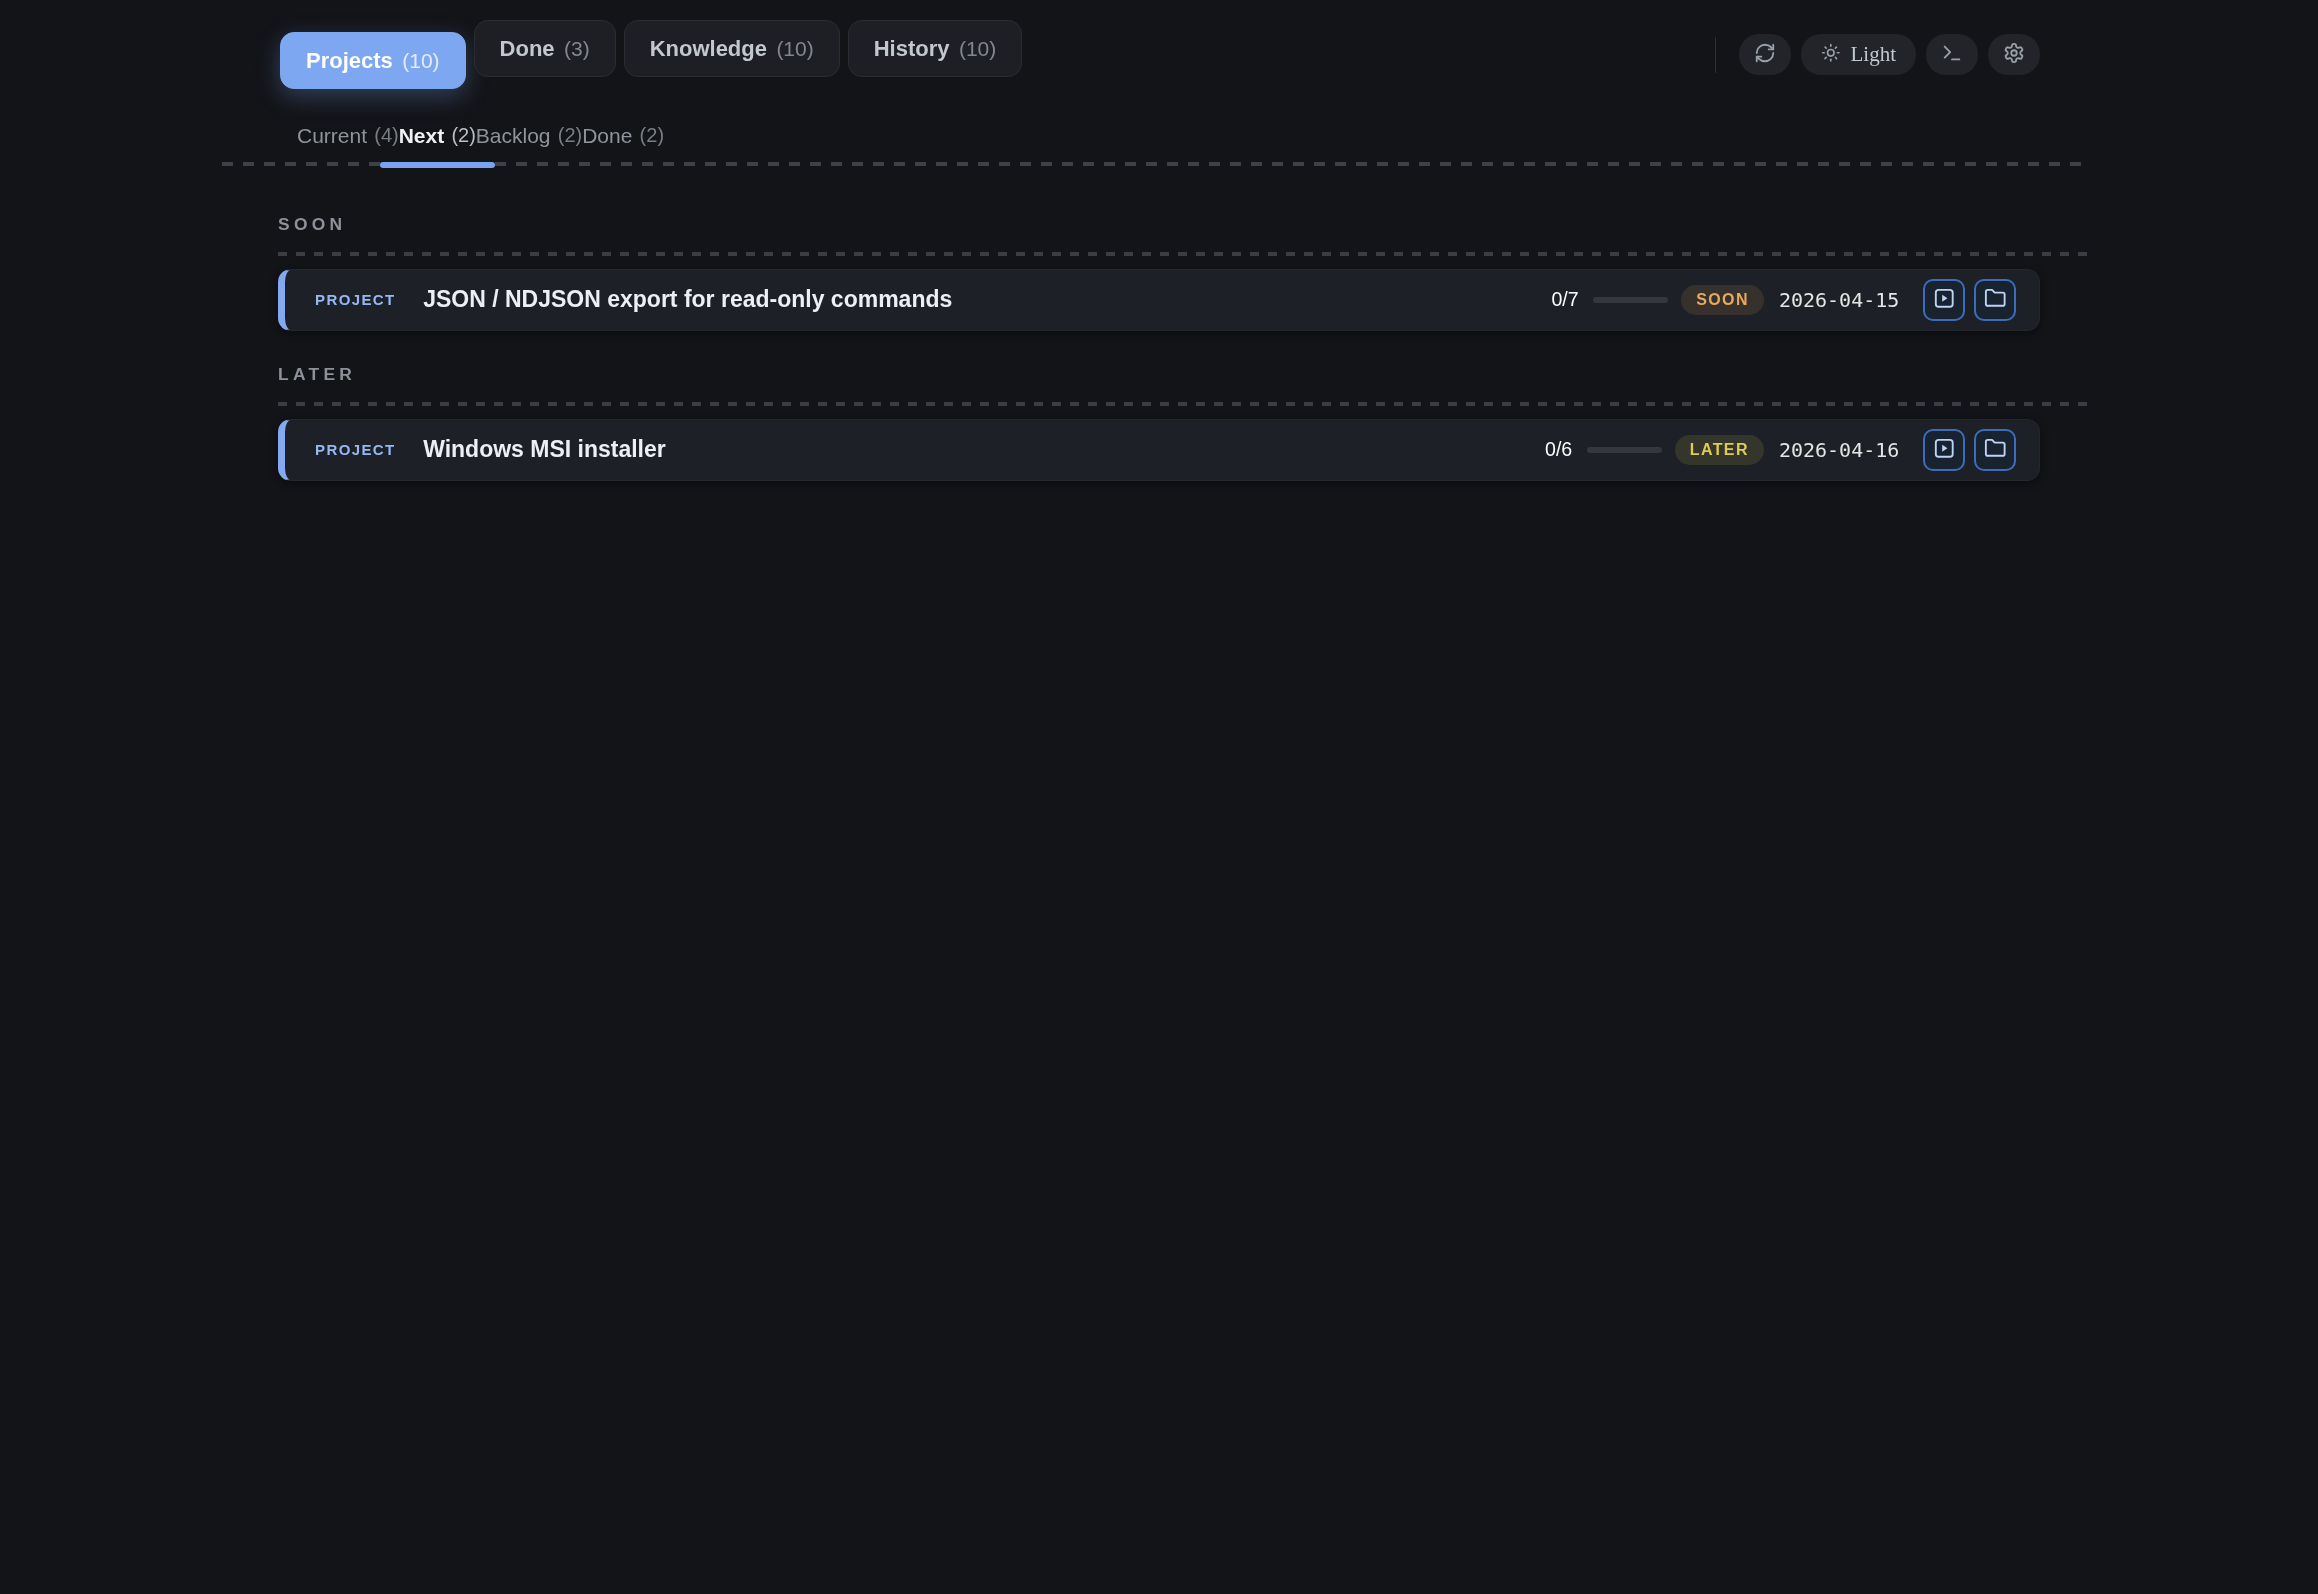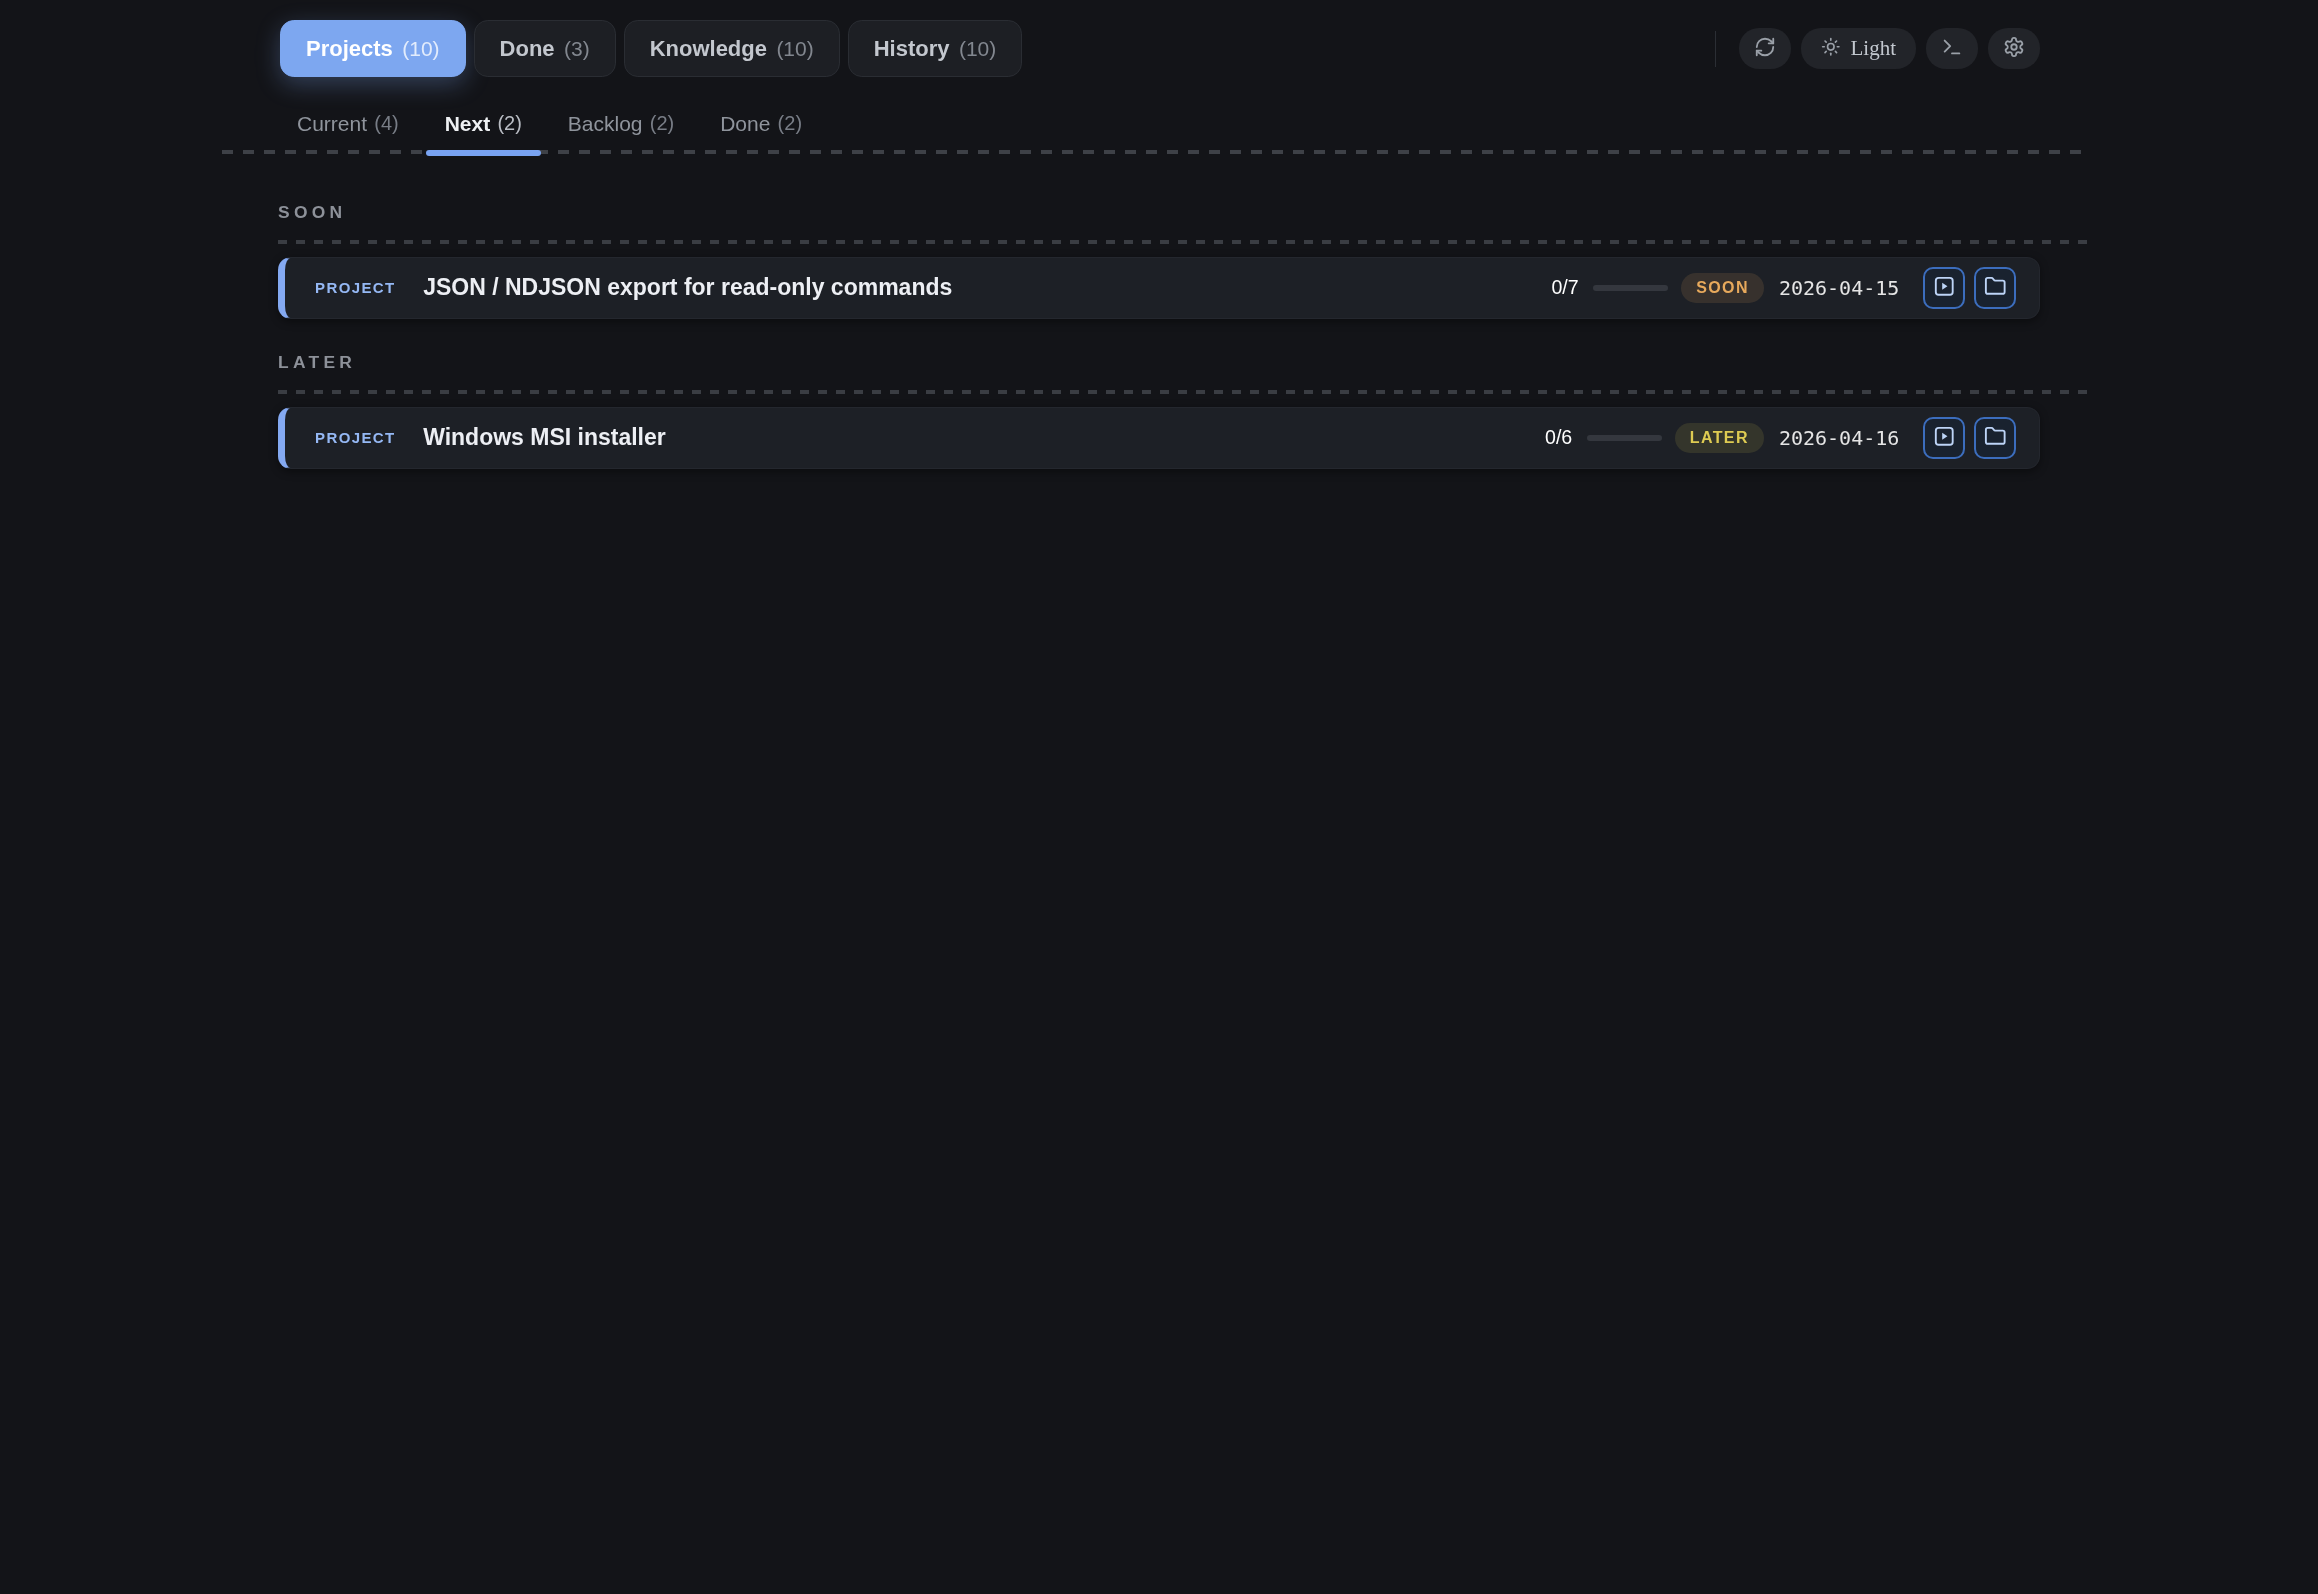--- a/index.html
+++ b/index.html
@@ -7,39 +7,39 @@
   body { background:#131418; font-family:"Liberation Sans", sans-serif; }
   .app { position:relative; width:2319px; height:1594px; overflow:hidden; background:#131418; }
 
   
   .topbar { display:flex; align-items:center; justify-content:space-between; padding:20px 279px 0 280px; }
   .tabs { display:flex; gap:8px; }
   .tab { height:57px; padding:0 25px; border-radius:13.8px; background:#1d1f24; border:1.4px solid #2a2d33;
          display:flex; align-items:center; gap:9.4px; cursor:pointer; font-family:inherit; }
   .tab-label { font-size:22px; font-weight:700; color:#c3c7ce; }
   .tab-count { font-size:21px; font-weight:400; color:#82878f; }
-  .tab.active { background:#7da7f0; border-color:#7da7f0; box-shadow:0 7.2px 25px rgba(125,167,240,.30); }
+  .tab.active { background:#7da7f0; border-color:#7da7f0; box-shadow:0 7.2px 25px rgba(125,167,240,.30);margin-top:12px; }
   .tab.active .tab-label { color:#ffffff; }
   .tab.active .tab-count { color:rgba(255,255,255,.78); }
 
   .controls { display:flex; align-items:center; gap:10px; }
   .vdivider { width:1.4px; height:36px; background:#2b2e34; margin-right:13px; }
   .pill { height:41px; border-radius:20px; background:#222429; border:none; display:flex; align-items:center;
           justify-content:center; color:#9aa0a8; cursor:pointer; font-family:inherit; }
   .pill.icon-only { width:52px; }
   .pill.theme { padding:0 20px; gap:10px;font-family:Liberation Serif, serif; }
   .theme-label { font-size:21px; color:#c3c8cf; }
   .pill svg { width:22px; height:22px; }
   .pill.theme svg { width:19.6px; height:19.6px; }
 
   
   .subnav { position:relative; margin:0 232px 0 222px; height:79px; }
   .dashline { position:absolute; left:0; right:0; bottom:2.2px; height:4.3px;
               background:repeating-linear-gradient(90deg,#3e4147 0 11px,transparent 11px 21px); }
-  .subtabs { position:absolute; left:75px; bottom:19.6px; display:flex; gap:46px; }
+  .subtabs { position:absolute; left:75px; bottom:19.6px; display:flex; }
   .subtab { position:relative; display:flex; gap:7.2px; cursor:pointer; background:none; border:none; font-family:inherit; }
   .subtab-label { font-size:21px; color:#8f949c; }
   .subtab-count { font-size:20px; color:#787d86; }
   .subtab.active .subtab-label { color:#eef0f3; font-weight:700; }
   .subtab.active .subtab-count { color:#b9bdc4; }
   .subtab.active::after { content:""; position:absolute; left:-19px; right:-19px; bottom:-19.6px; height:6.5px;
                           border-radius:3.6px; background:#79a3f1; z-index:2; }
 
   
   .content { padding:0 232px 0 278px; }

